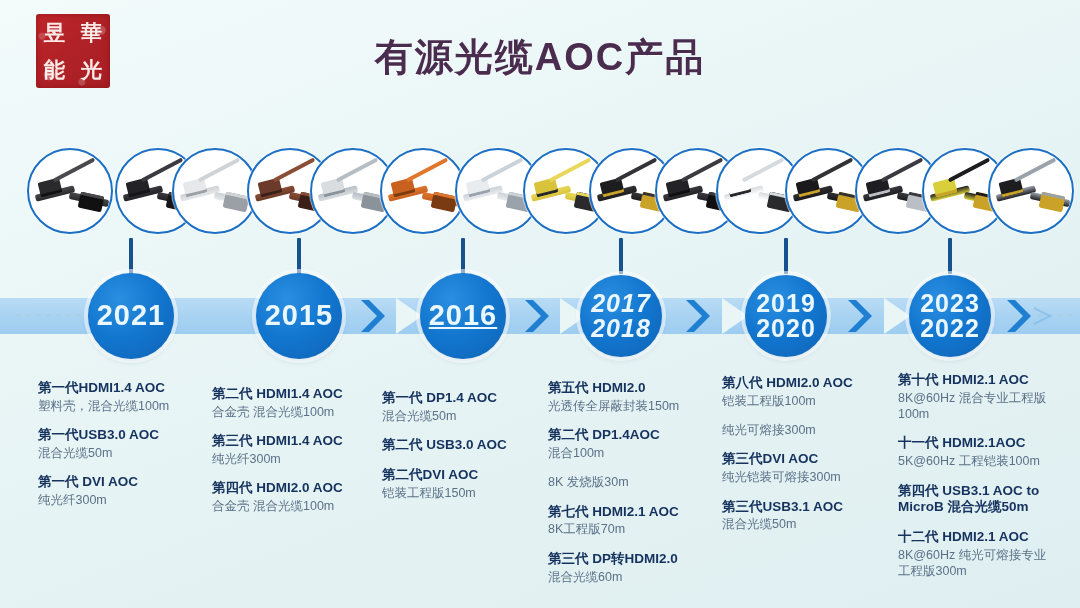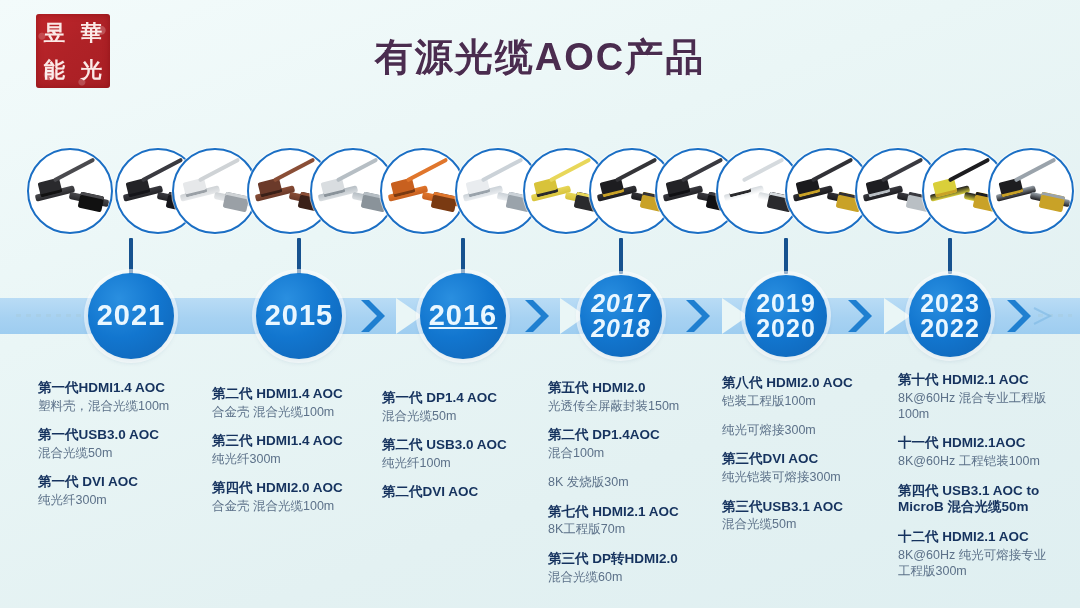--- a/index.html
+++ b/index.html
@@ -363,24 +363,24 @@
           <div class="s">合金壳 混合光缆100m</div>
         </div>
       </div>
       <div class="col" style="left: 382px; top: 390px; width: 170px;">
         <div class="item">
           <div class="h">第一代  DP1.4  AOC</div>
           <div class="s">混合光缆50m</div>
         </div>
         <div class="item">
           <div class="h">第二代  USB3.0 AOC</div>
-          <div class="s">纯光纤100m</div>
         </div>
         <div class="item">
           <div class="h">第二代DVI AOC</div>
+          <div class="s">铠装工程版150m</div>
         </div>
       </div>
       <div class="col" style="left: 548px; top: 380px; width: 178px;">
         <div class="item">
           <div class="h">第五代 HDMI2.0</div>
           <div class="s">光透传全屏蔽封装150m</div>
         </div>
         <div class="item">
           <div class="h">第二代 DP1.4AOC</div>
           <div class="s">混合100m</div>
@@ -415,21 +415,21 @@
         </div>
       </div>
       <div class="col" style="left: 898px; top: 372px; width: 180px;">
         <div class="item">
           <div class="h">第十代  HDMI2.1  AOC</div>
           <div class="s">8K@60Hz 混合专业工程版
 100m</div>
         </div>
         <div class="item">
           <div class="h">十一代 HDMI2.1AOC</div>
-          <div class="s">8K@60Hz 工程铠装100m</div>
+          <div class="s">5K@60Hz 工程铠装100m</div>
         </div>
         <div class="item">
           <div class="h">第四代 USB3.1 AOC  to
 MicroB 混合光缆50m</div>
         </div>
         <div class="item">
           <div class="h">十二代  HDMI2.1  AOC</div>
           <div class="s">8K@60Hz 纯光可熔接专业
 工程版300m</div>
         </div>

